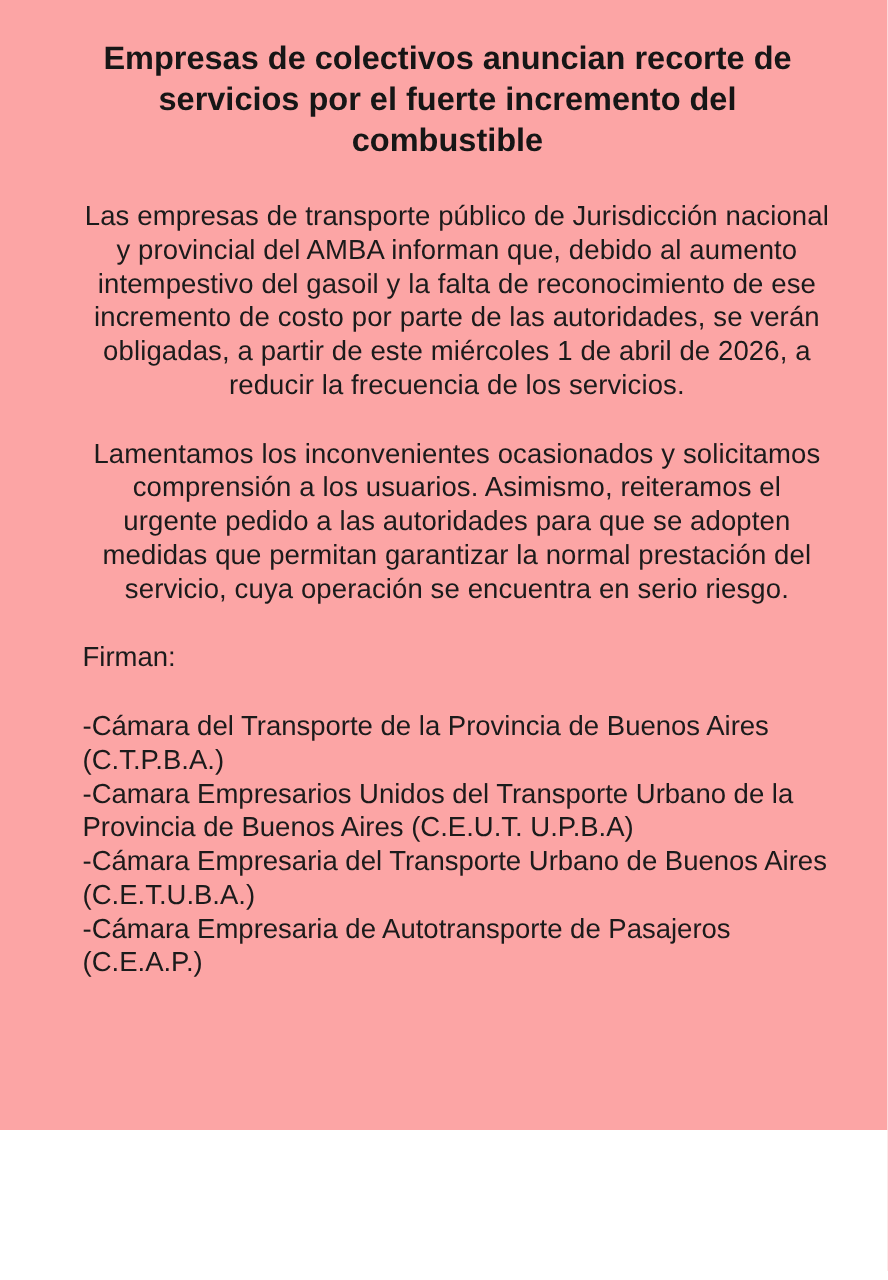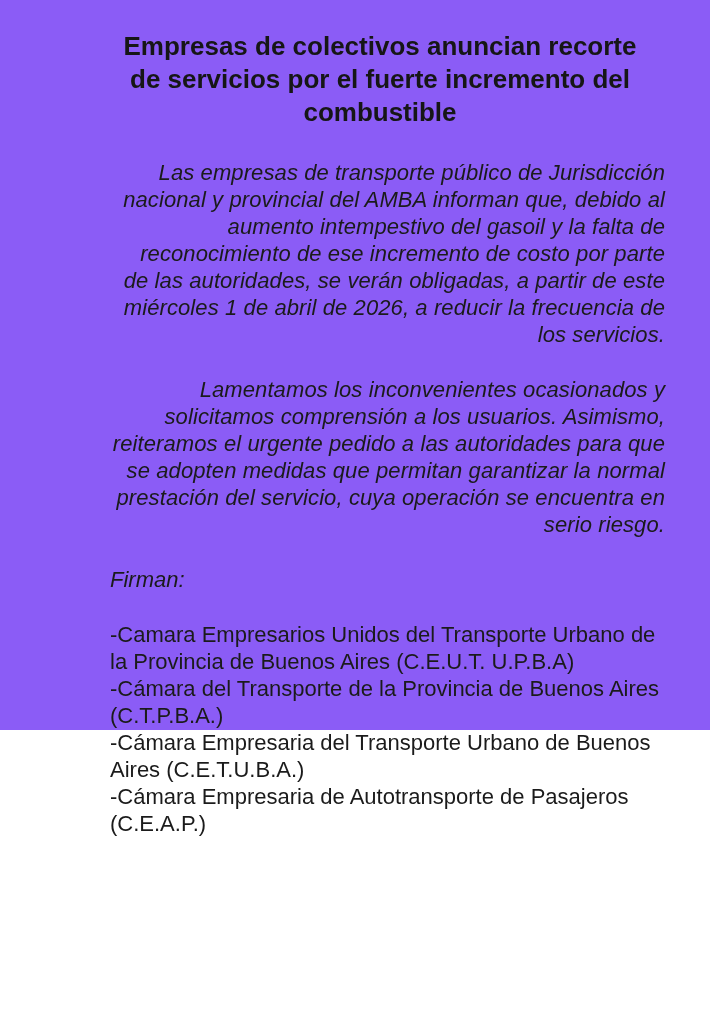--- a/index.html
+++ b/index.html
@@ -10,46 +10,44 @@
   body {
     width: 710px;
     height: 1024px;
     overflow: hidden;
     font-family: "Liberation Sans", "DejaVu Sans", sans-serif;
     color: #1b1b1b;
   }
   .page {
     box-sizing: border-box;
     width: 710px;
-    height: 730px;
-    background: #8b5cf6;
-    padding: 30px 45px 20px 110px;
+    height: 904px;
+    background: #fca5a5;
+    padding: 30px 45px 20px 66px;
   }
   .doc-title {
     font-size: 26px;
     line-height: 33px;
     font-weight: bold;
     text-align: center;
     margin: 0 0 30px -15px;
     padding: 0 15px;
     color: #161616;
   }
   .para {
     font-size: 22px;
     line-height: 27px;
     margin: 0 0 28px 0;
-    text-align: right;
+    text-align: center;
     letter-spacing: 0.1px;
-    font-style: italic;
   }
   .signature-intro {
     font-size: 22px;
     line-height: 27px;
     margin: 4px 0 28px 0;
-    font-style: italic;
   }
   .signatory-list {
     margin: 0;
     padding: 0;
   }
   .signatory-item {
     font-size: 22px;
     line-height: 27px;
     margin: 0;
   }
@@ -62,19 +60,19 @@
   <h1 class="doc-title">Empresas de colectivos anuncian recorte de servicios por el fuerte incremento del combustible</h1>
 
   <p class="para">Las empresas de transporte público de Jurisdicción nacional y provincial del AMBA informan que, debido al aumento intempestivo del gasoil y la falta de reconocimiento de ese incremento de costo por parte de las autoridades, se verán obligadas, a partir de este miércoles 1 de abril de 2026, a reducir la frecuencia de los servicios.</p>
 
 
   <p class="para">Lamentamos los inconvenientes ocasionados y solicitamos comprensión a los usuarios. Asimismo, reiteramos el urgente pedido a las autoridades para que se adopten medidas que permitan garantizar la normal prestación del servicio, cuya operación se encuentra en serio riesgo.</p>
 
   <p class="signature-intro">Firman:</p>
 
   <div class="signatory-list">
+    <div class="signatory-item">-Cámara del Transporte de la Provincia de Buenos Aires (C.T.P.B.A.)</div>
     <div class="signatory-item">-Camara Empresarios Unidos del Transporte Urbano de la Provincia de Buenos Aires (C.E.U.T. U.P.B.A)</div>
-    <div class="signatory-item">-Cámara del Transporte de la Provincia de Buenos Aires (C.T.P.B.A.)</div>
     <div class="signatory-item">-Cámara Empresaria del Transporte Urbano de Buenos Aires (C.E.T.U.B.A.)</div>
     <div class="signatory-item">-Cámara Empresaria de Autotransporte de Pasajeros (C.E.A.P.)</div>
   </div>
 
 </div>
 
 </body></html>

